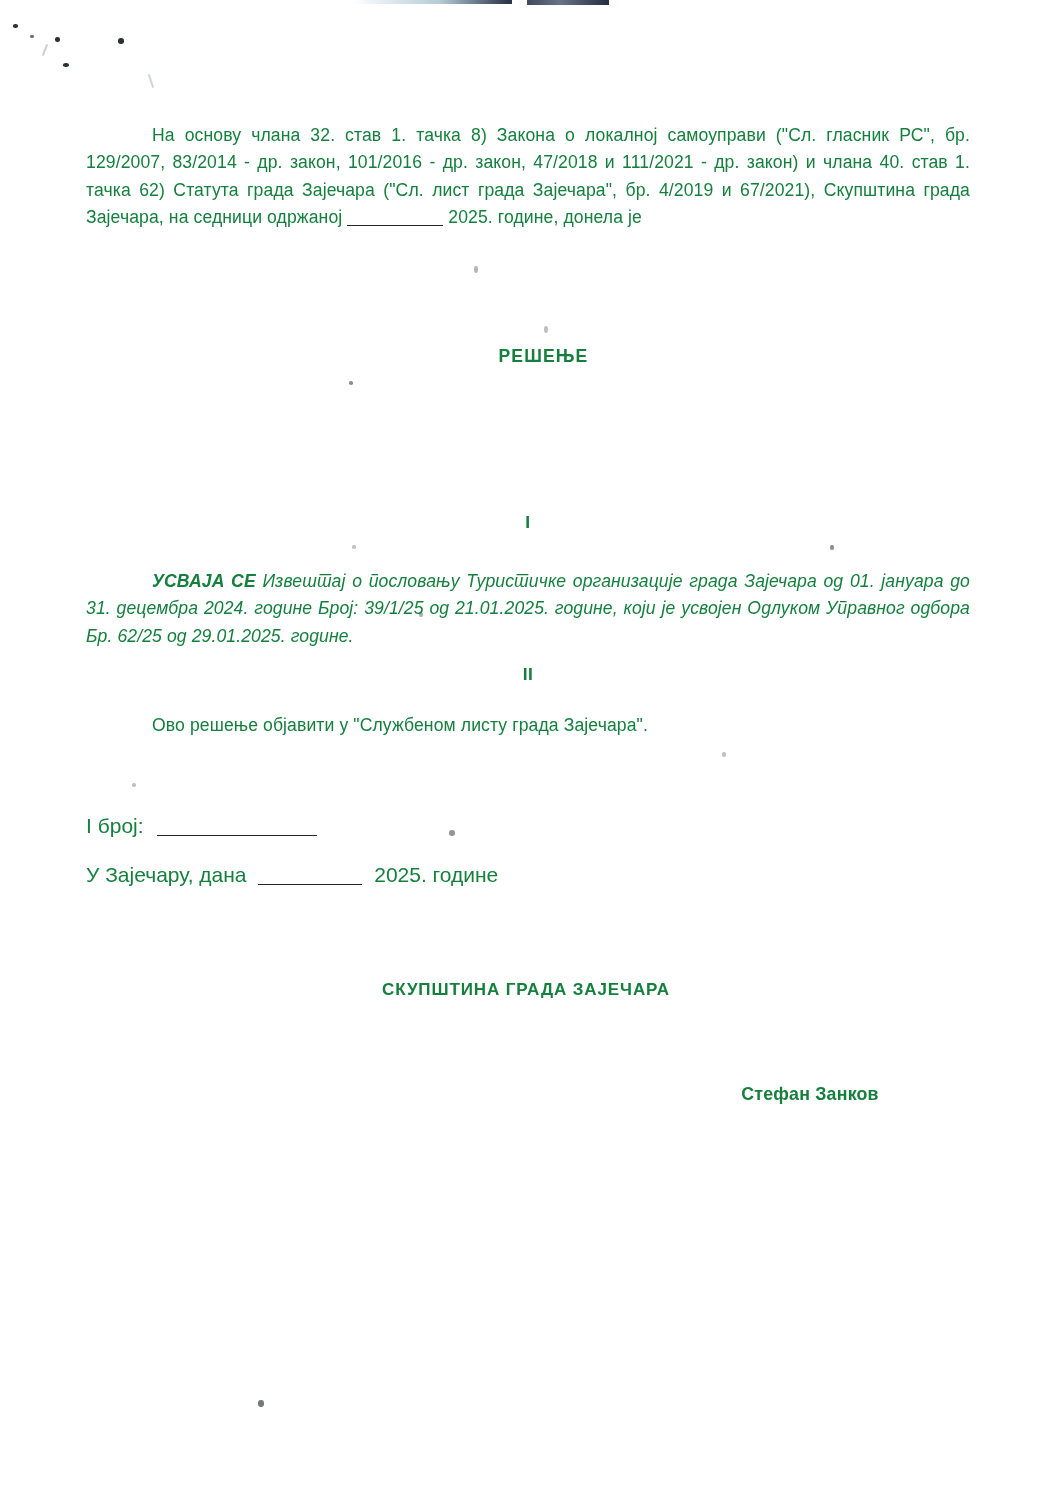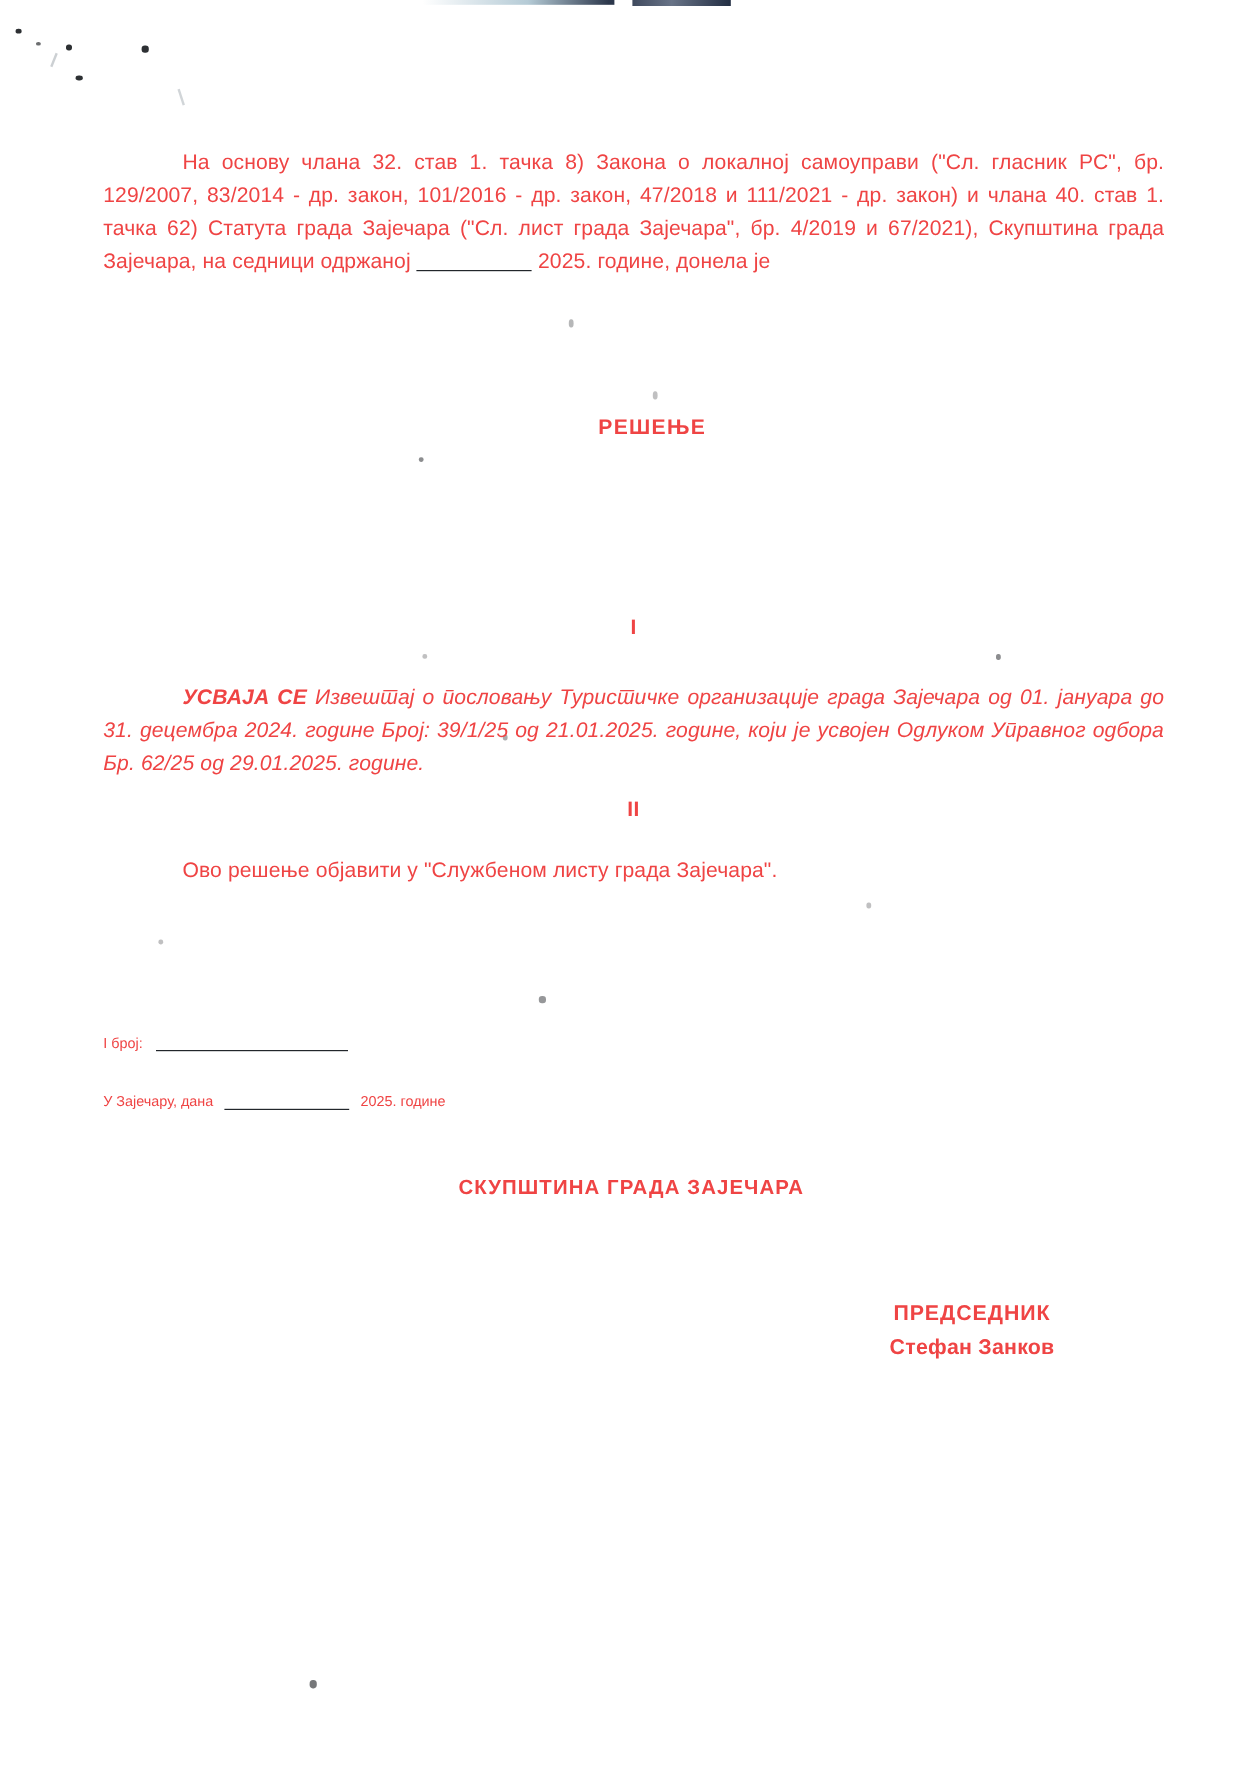--- a/index.html
+++ b/index.html
@@ -9,21 +9,21 @@
     background: #ffffff;
   }
 
   .page {
     position: relative;
     width: 1049px;
     height: 1490px;
     background: #ffffff;
     overflow: hidden;
     font-family: "Liberation Sans", "DejaVu Sans", sans-serif;
-    color: #ef4444;
+    color: #15803d;
     -webkit-font-smoothing: antialiased;
   }
 
   
   .scan-top-streak {
     position: absolute;
     top: 0;
     left: 352px;
     width: 160px;
     height: 4px;
@@ -92,24 +92,23 @@
   .roman {
     position: absolute;
     text-align: center;
     font-size: 17.4px;
     font-weight: bold;
     letter-spacing: .5px;
   }
 
   .field-line {
     position: absolute;
-    font-size: 12px;
+    font-size: 21px;
     line-height: 27px;
     white-space: nowrap;
-    margin-top: 44px;
   }
 
   .body-assembly {
     position: absolute;
     text-align: center;
     font-size: 17px;
     font-weight: bold;
     letter-spacing: .9px;
   }
 
@@ -193,17 +192,16 @@
     <span>У Зајечару, дана</span>
     <span class="blank-rule" style="width:104px; margin:0 6px;"></span>
     <span>2025. године</span>
   </div>
 
   <div class="body-assembly" style="left:186px; top:980px; width:680px;">
     <span>СКУПШТИНА ГРАДА ЗАЈЕЧАРА</span>
   </div>
 
   <div class="sign-block" style="left:650px; top:1080px; width:320px;">
-    <span class="sign-title">ПРЕДСЕДНИК</span>
     <span class="sign-name">Стефан Занков</span>
   </div>
 
 </div>
 
 </body></html>

